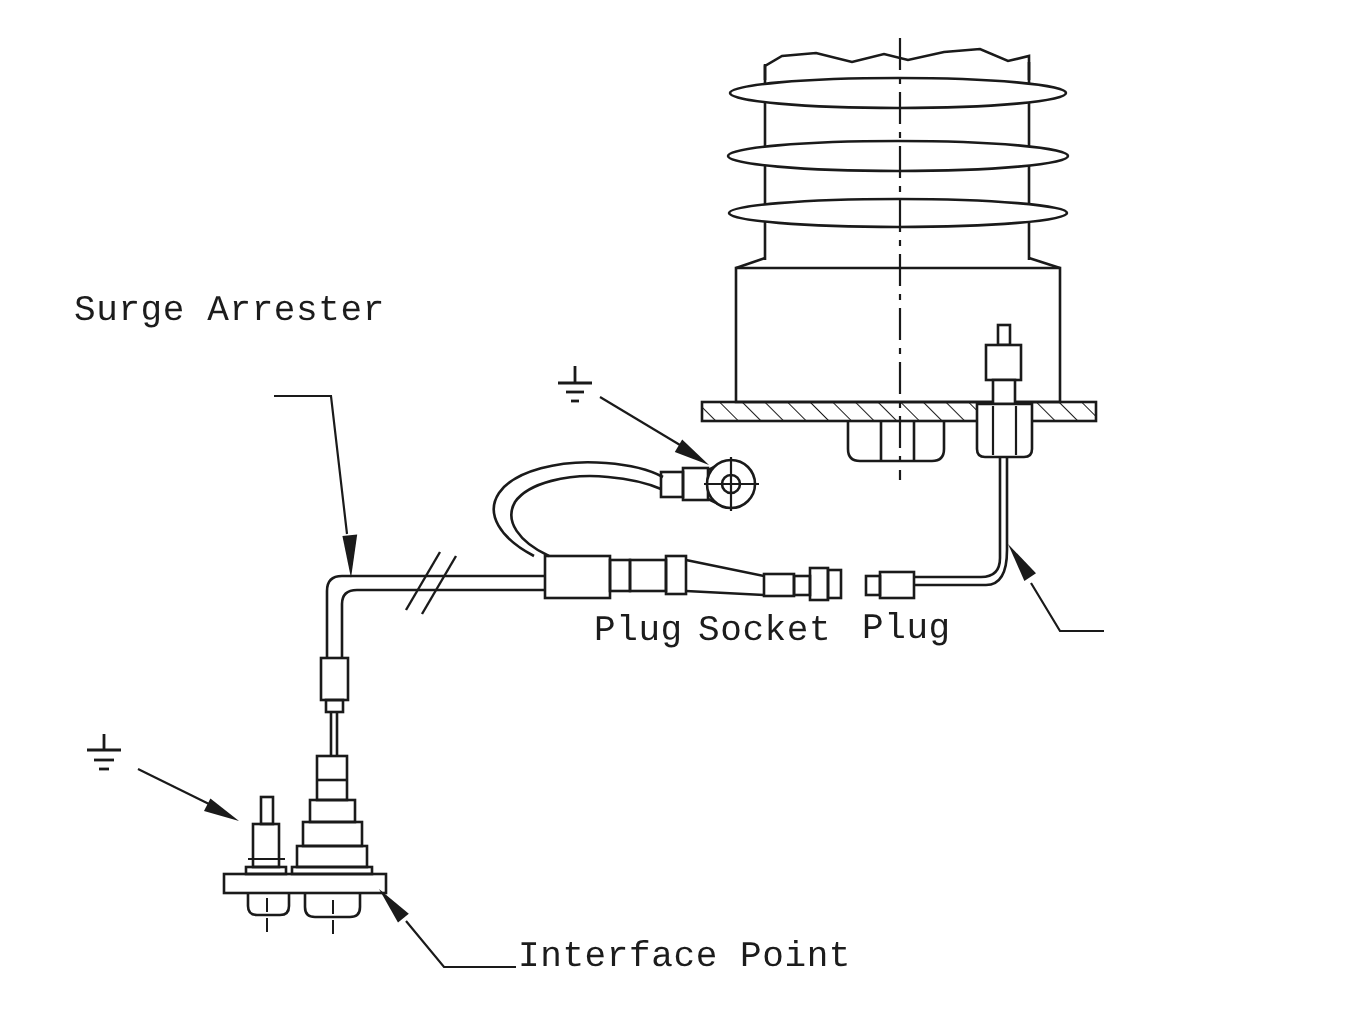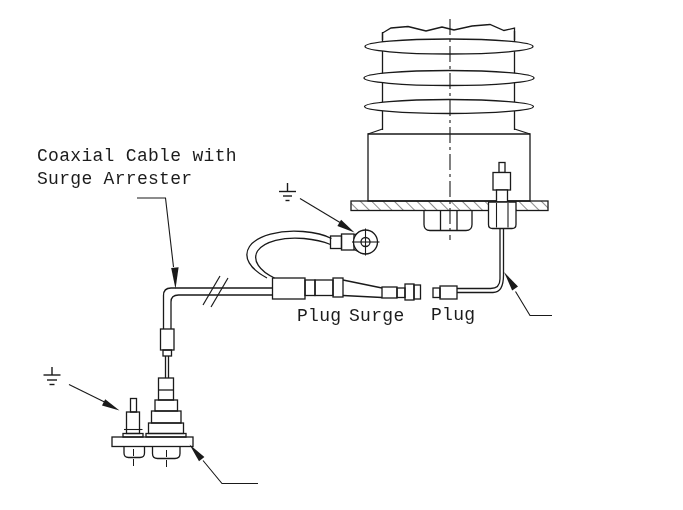--- a/index.html
+++ b/index.html
@@ -176,23 +176,23 @@
         <polygon points="175.5,289 171.2,268 178.6,267.2"></polygon>
         <polygon points="354.5,232.5 337.4,226 341.1,219.8"></polygon>
         <polygon points="504,272 518,286.6 512.2,290.5"></polygon>
         <polygon points="189.5,444.5 204.4,456.9 199,461.3"></polygon>
         <polygon points="119.5,410.5 102,405.5 105.2,399.2"></polygon>
       </g>
     </g>
   </svg>
 
   <div class="label" style="left:37px; top:145px;">
-    <div>Coaxial Cable with</div>
     <div>Surge Arrester</div>
   </div>
 
   <div class="label" style="left:297px; top:305px;">Plug</div>
-  <div class="label" style="left:349px; top:305px;">Surge</div>
+  <div class="label" style="left:349px; top:305px;">Socket</div>
   <div class="label" style="left:431px; top:304px;">Plug</div>
 
 
+  <div class="label" style="left:259px; top:468px;">Interface Point</div>
 
 </div>
 
 </body></html>

